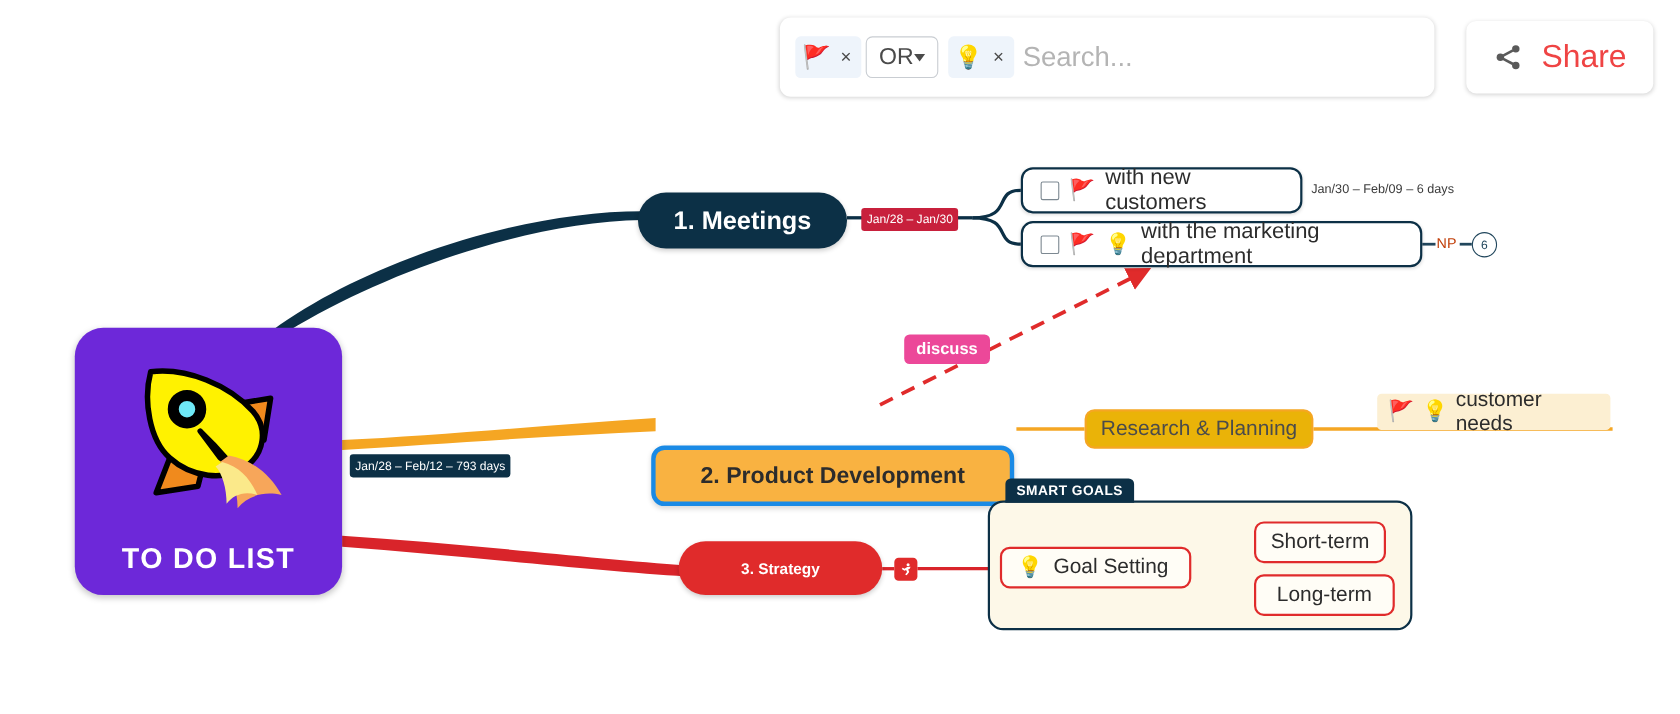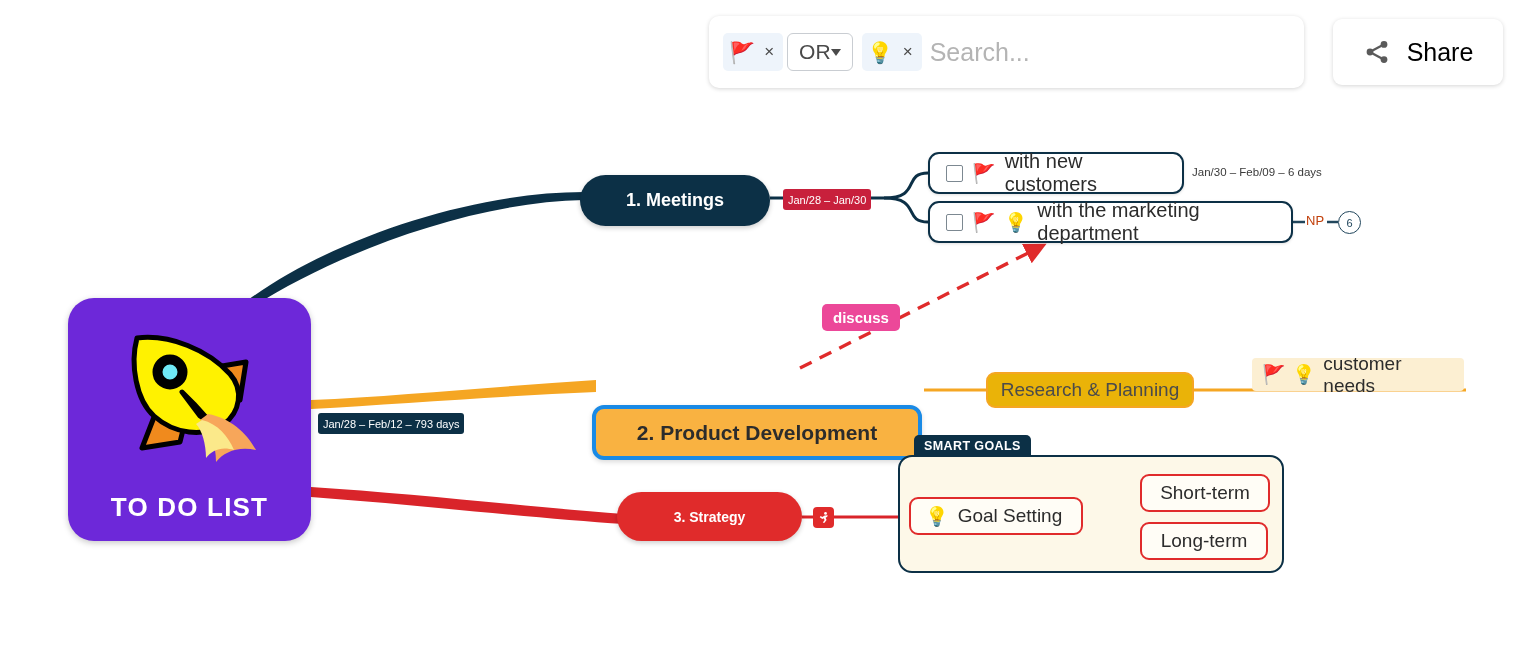--- a/index.html
+++ b/index.html
@@ -100,21 +100,21 @@
     height: 66px;
     background: #ffffff;
     border-radius: 9px;
     box-shadow: 0 1px 4px rgba(0,0,0,0.17);
     display: flex;
     align-items: center;
     justify-content: center;
     gap: 16px;
     cursor: pointer;
   }
-  .share-label { font-size: 25px; color: #000000; }
+  .share-label { font-size: 29px; color: #ef4444; }
 
   
   .node { position: absolute; box-sizing: border-box; }
 
   .central-node {
     left: 68px; top: 298px;
     width: 243px; height: 243px;
     background: #6d28d9;
     border-radius: 26px;
     display: flex;
@@ -144,21 +144,21 @@
     justify-content: center;
     border-radius: 999px;
     font-weight: bold;
     box-shadow: 0 2px 5px rgba(0,0,0,0.2);
   }
   .node-meetings {
     left: 580px; top: 175px;
     width: 190px; height: 51px;
     background: #0c3046;
     color: #ffffff;
-    font-size: 18px;
+    font-size: 23px;
   }
   .node-product {
     left: 592px; top: 363px;
     width: 330px; height: 55px;
     background: #f9b241;
     color: #2c2c2c;
     font-size: 21px;
     border-radius: 12px;
     border: 4px solid #1a8ae5;
     box-shadow: 0 2px 5px rgba(0,0,0,0.15);
@@ -309,21 +309,21 @@
     color: #2c2c2c;
   }
   .node-goalsetting {
     left: 909px; top: 497px;
     width: 174px; height: 38px;
     gap: 9px;
     padding: 0 14px;
   }
   .node-short {
     left: 1140px; top: 474px;
-    width: 130px; height: 38px;
+    width: 120px; height: 38px;
     justify-content: center;
   }
   .node-long {
     left: 1140px; top: 522px;
     width: 128px; height: 38px;
     justify-content: center;
   }
 
   .rel-label {
     position: absolute;

